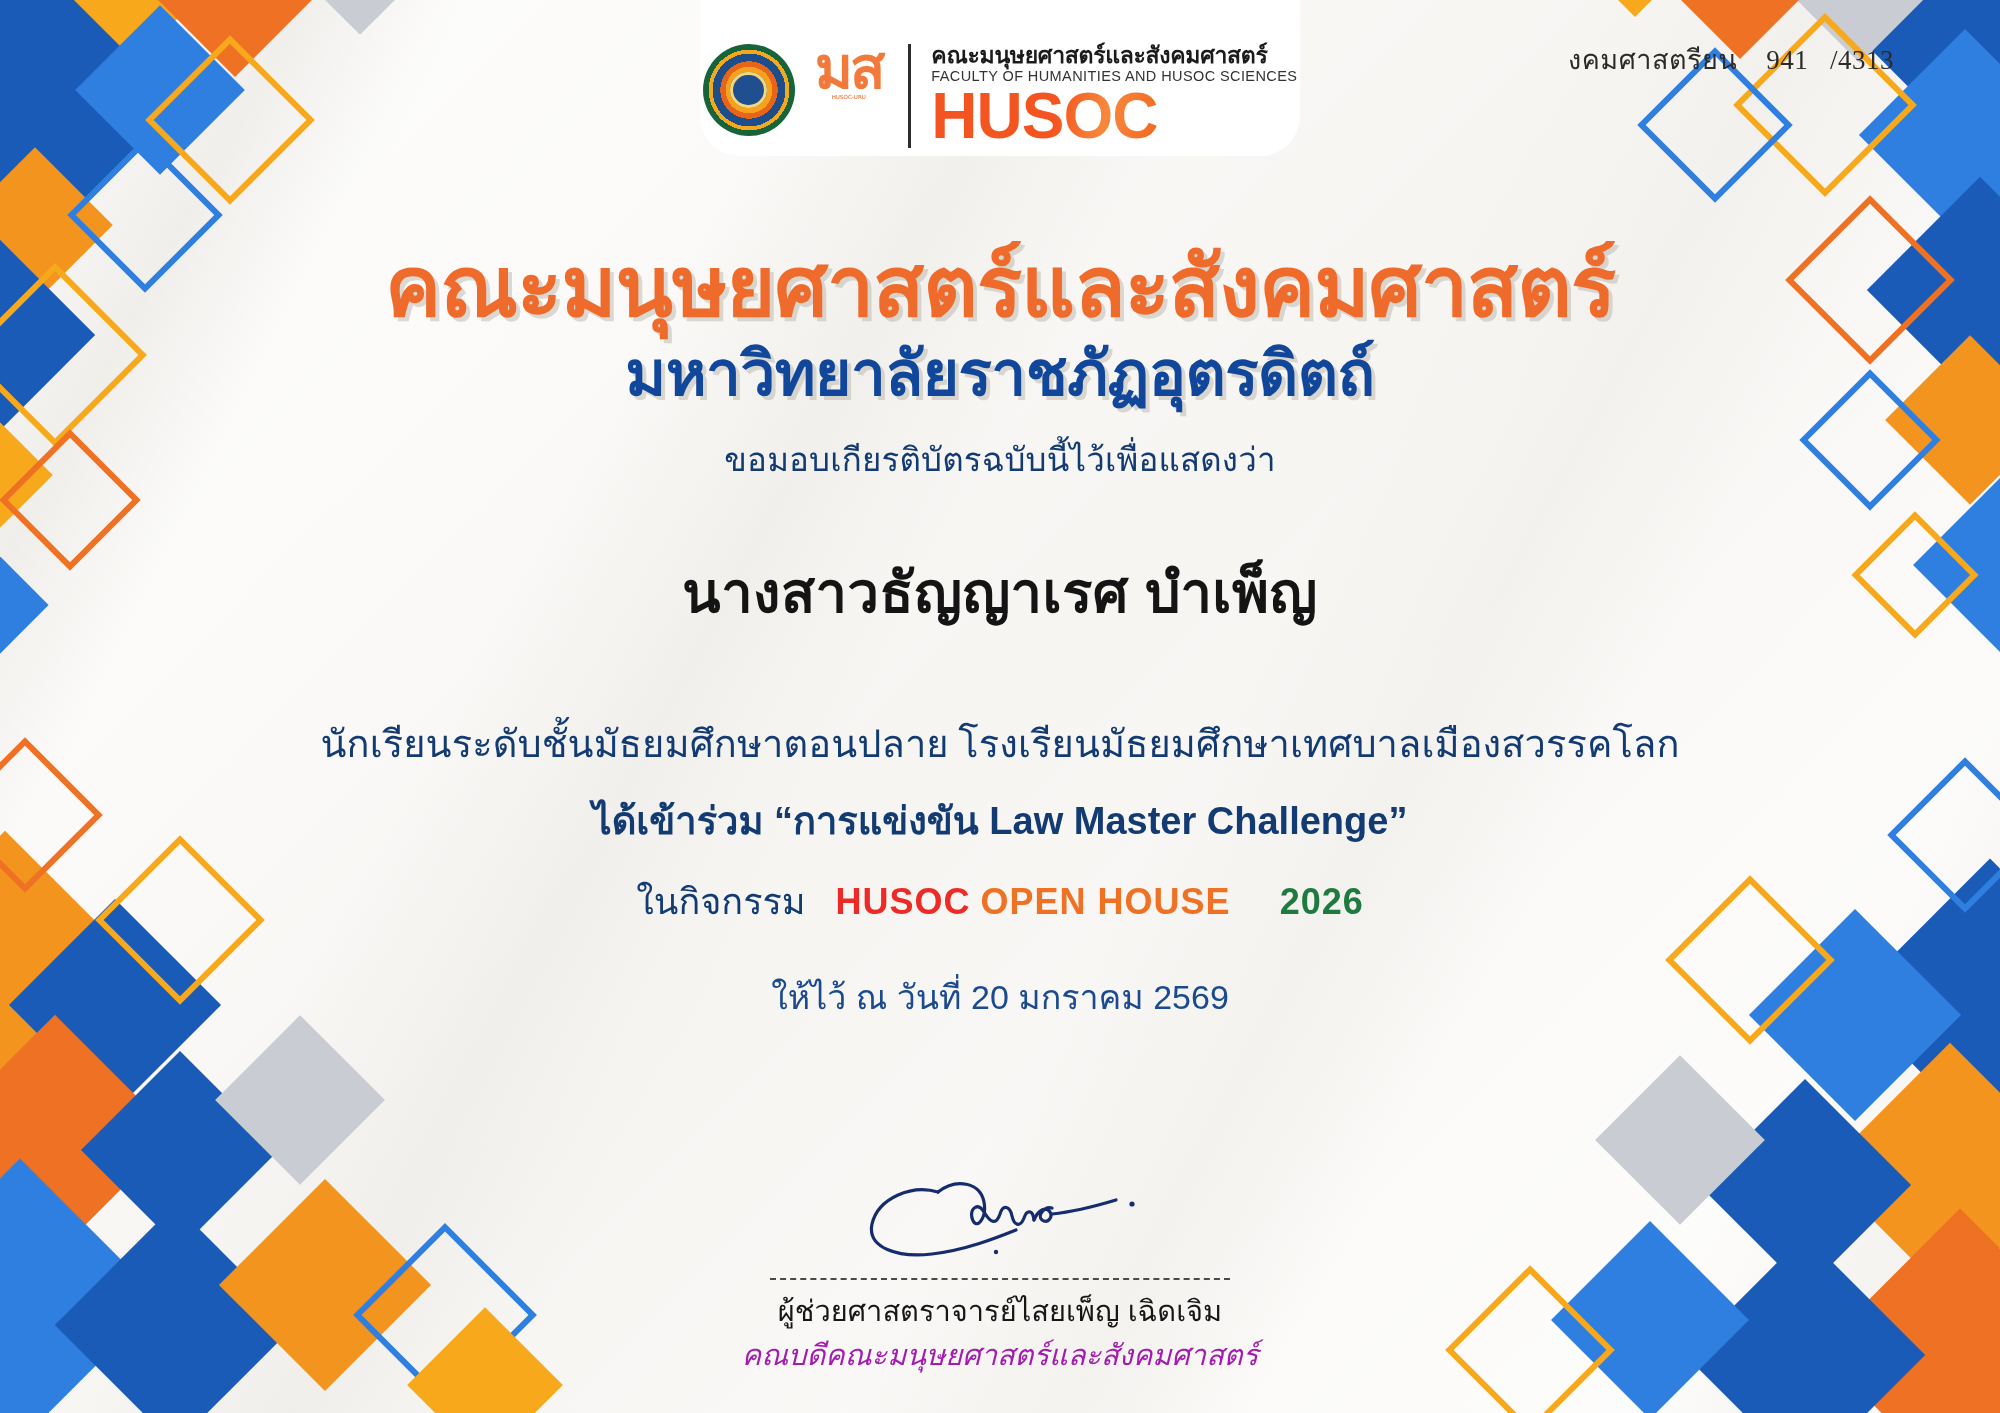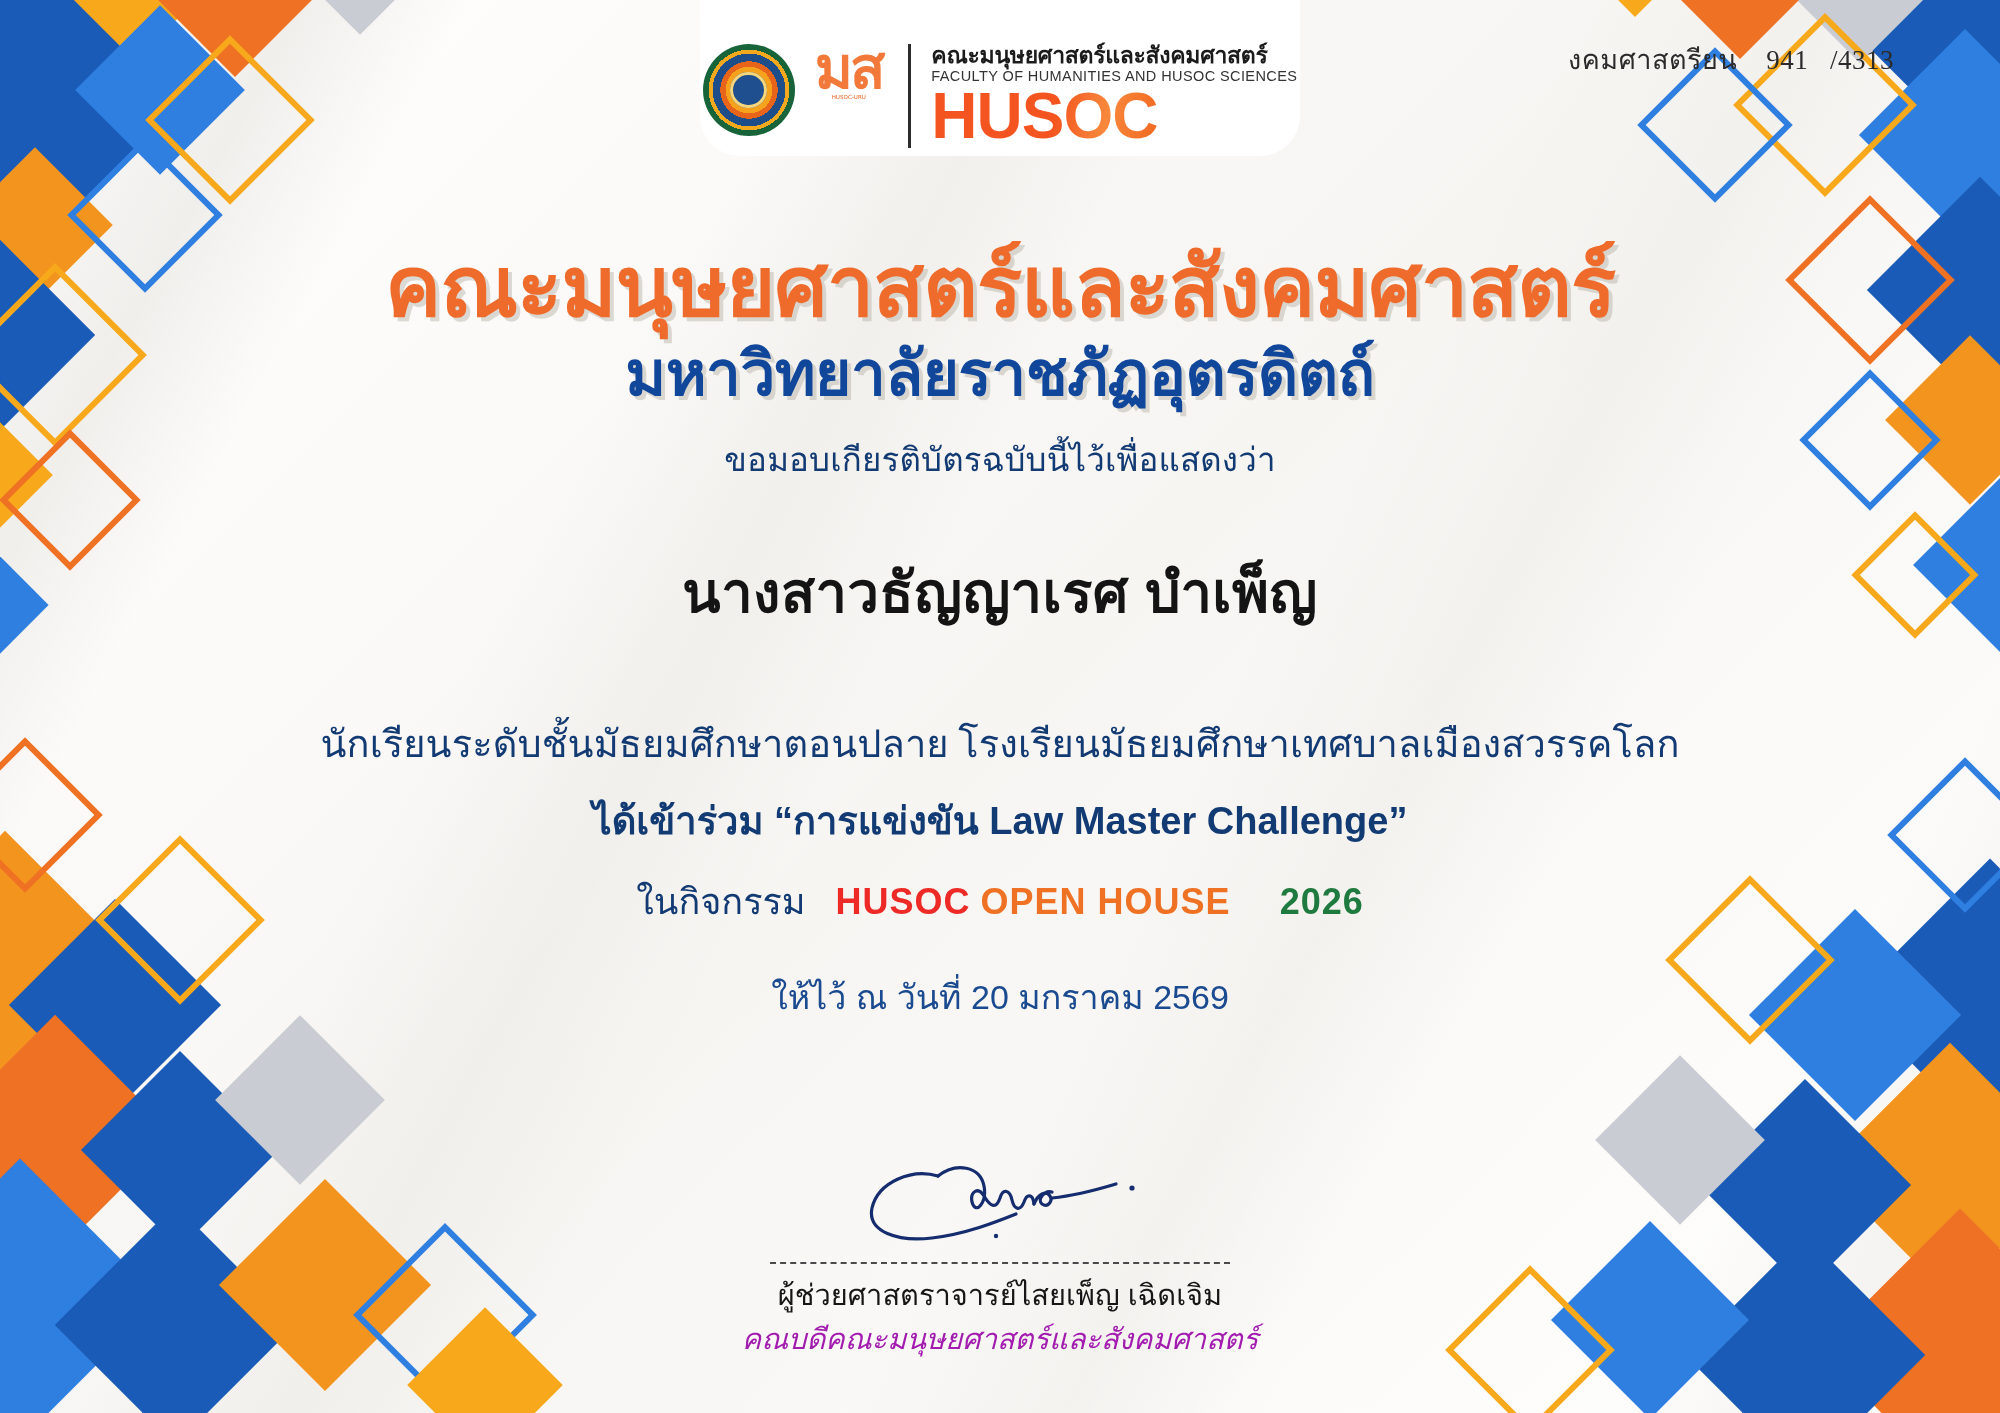--- a/index.html
+++ b/index.html
@@ -230,21 +230,21 @@
     margin-top: 40px;
     font-size: 34px;
     color: #1a4a8f;
   }
 
   
   .sign-block {
     position: absolute;
     left: 50%;
     transform: translateX(-50%);
-    bottom: 52px;
+    bottom: 36px;
     width: 620px;
     text-align: center;
     z-index: 6;
   }
   .sign-svg { display: block; margin: 0 auto; }
   .sign-rule {
     width: 460px;
     height: 0;
     margin: 6px auto 10px;
     border-top: 2px dashed #4a4a4a;

